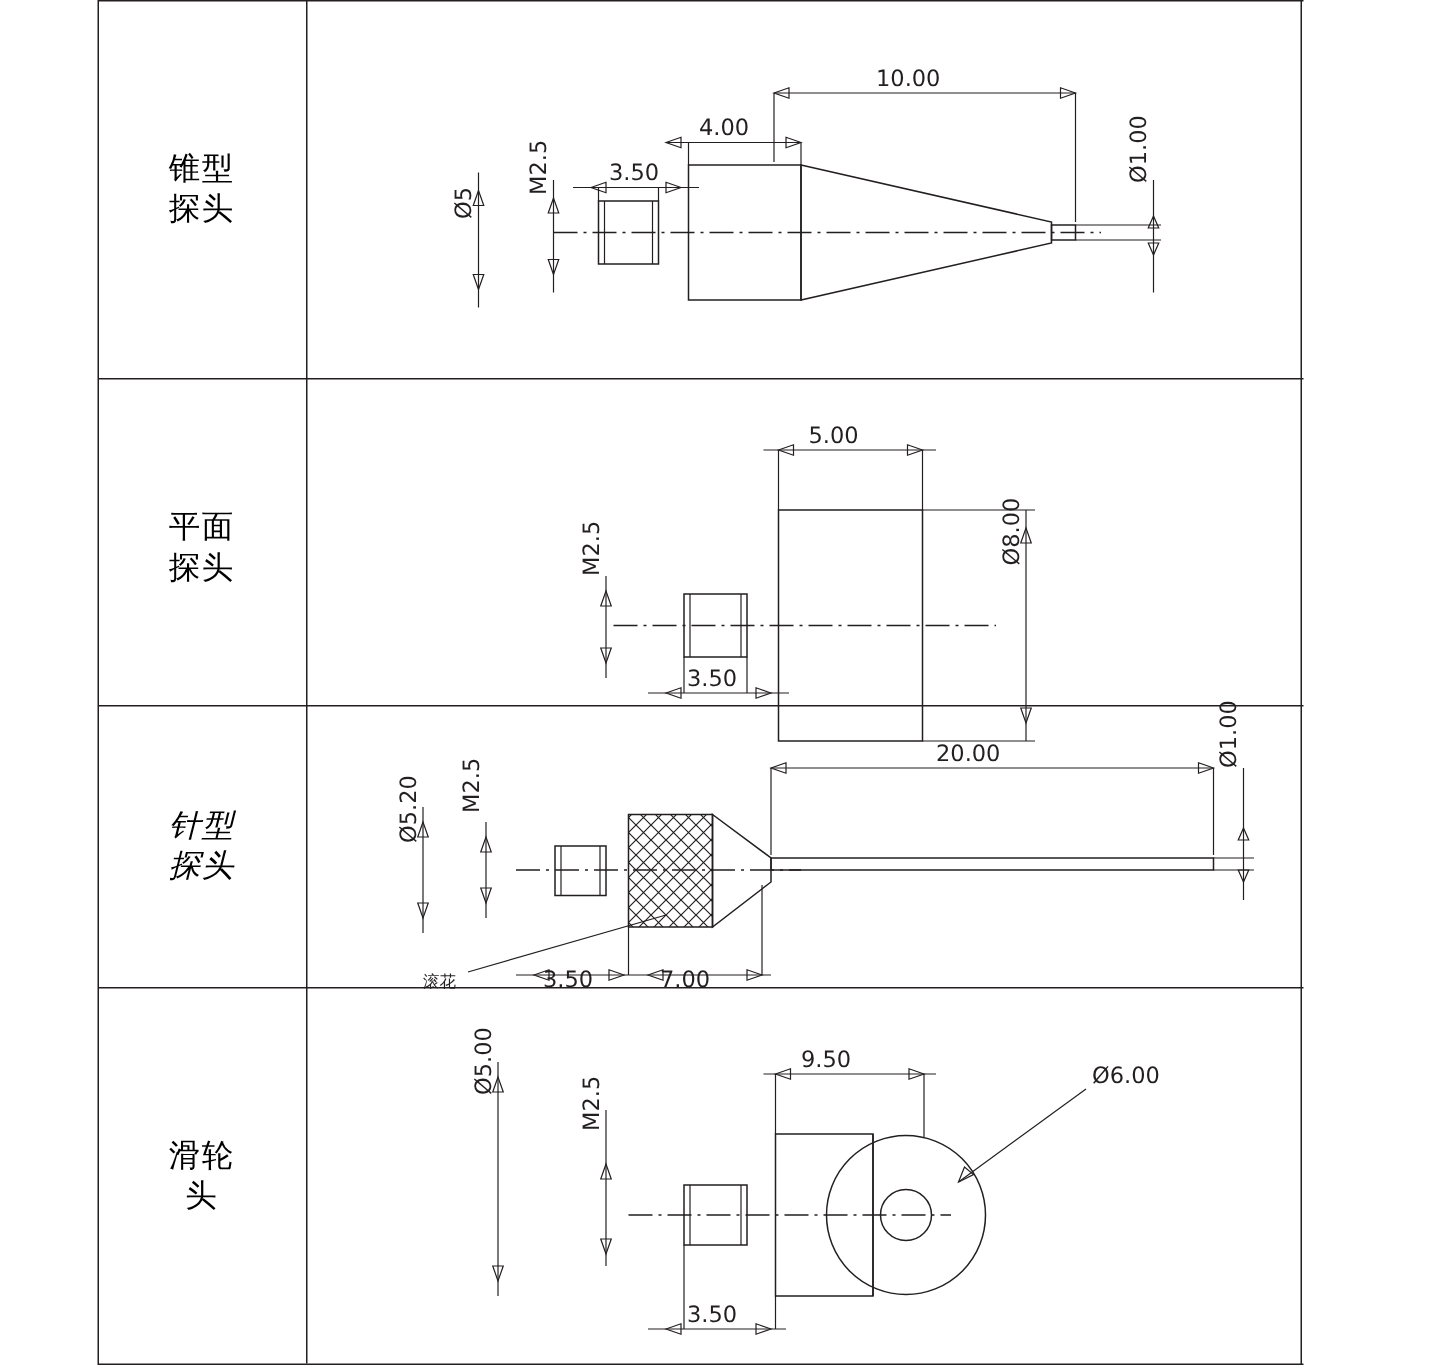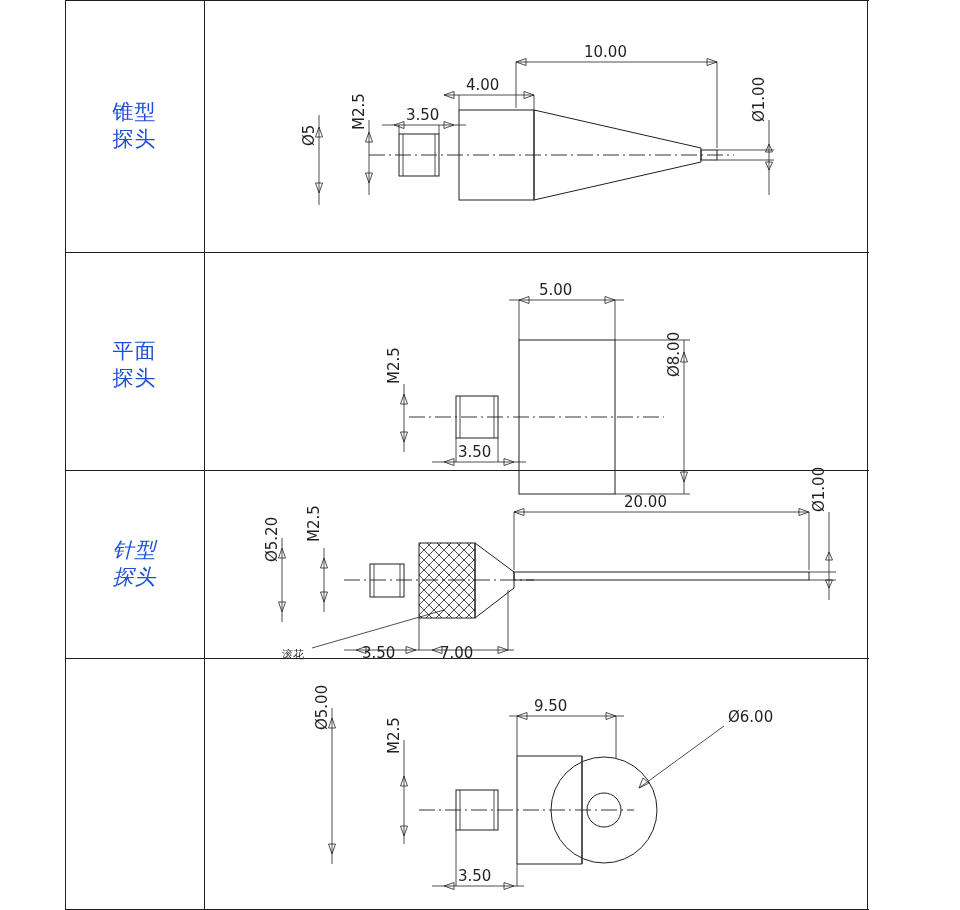--- a/index.html
+++ b/index.html
@@ -52,21 +52,21 @@
     align-items: center;
     justify-content: center;
   }
   .rowlabel .cn {
     writing-mode: horizontal-tb;
     font-family: "DejaVu Sans", "Liberation Sans", sans-serif;
     font-size: 21px;
     line-height: 1.28;
     letter-spacing: 1px;
     text-align: center;
-    color: #1d4ed8;
+    color: #000000;
   }
   
   .draw {
     position: absolute;
     left: 204px;
     width: 664px;
     margin-top: 20px;
   }
   svg { display: block; overflow: visible; }
   .ln { stroke: #231f20; stroke-width: 1; fill: none; }
@@ -254,20 +254,24 @@
       <text class="t" x="158" y="168">3.50</text>
 
       <line class="dim" x1="222" y1="160" x2="310" y2="160"></line>
       <path class="dim" d="M228 160 l10 -3.5 v7 z" fill="#231f20"></path>
       <path class="dim" d="M304 160 l-10 -3.5 v7 z" fill="#231f20"></path>
       <line class="dim" x1="304" y1="160" x2="304" y2="100"></line>
       <text class="t" x="236" y="168">7.00</text>
     </svg>
   </div>
 
+  <div class="rowlabel" style="top:658px;height:252px;">
+    <div class="cn"><span>滑轮</span><br>
+      <span>头</span></div>
+  </div>
   <div class="draw" style="top:658px;height:252px;text-decoration:underline;">
     <svg width="664" height="252" viewBox="0 0 664 252">
       <line class="dash" x1="215" y1="132" x2="430" y2="132"></line>
 
       <rect class="ln" x="252" y="112" width="42" height="40"></rect>
       <line class="ln-thin" x1="256" y1="112" x2="256" y2="152"></line>
       <line class="ln-thin" x1="290" y1="112" x2="290" y2="152"></line>
 
       <path class="ln" d="M313 78 L378 78 L378 186 L313 186 Z"></path>
 

